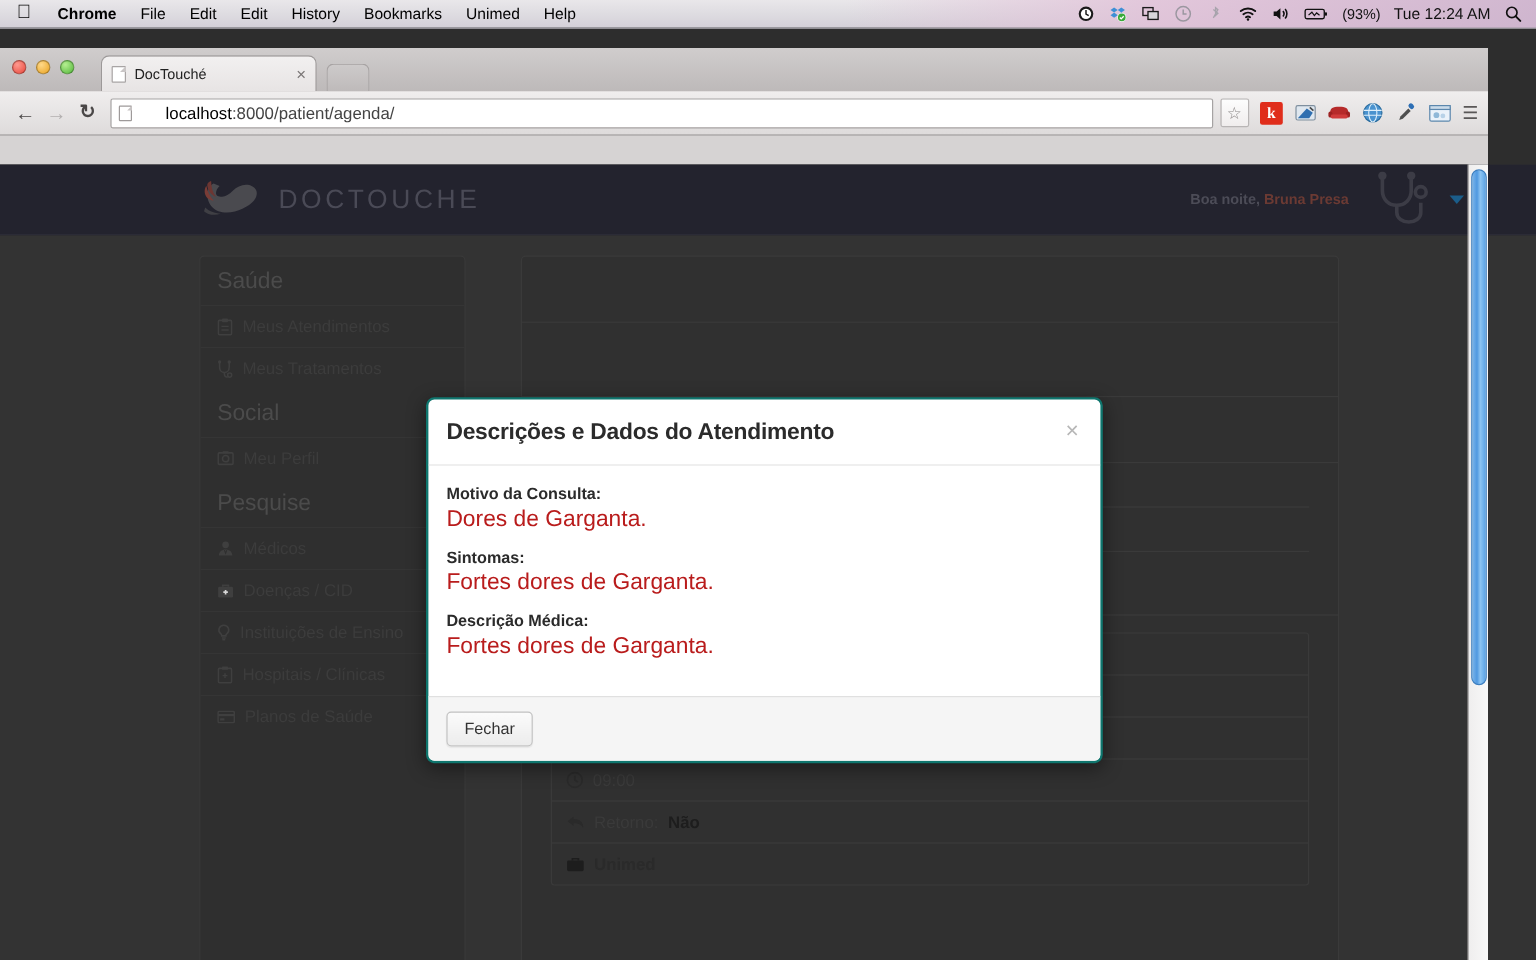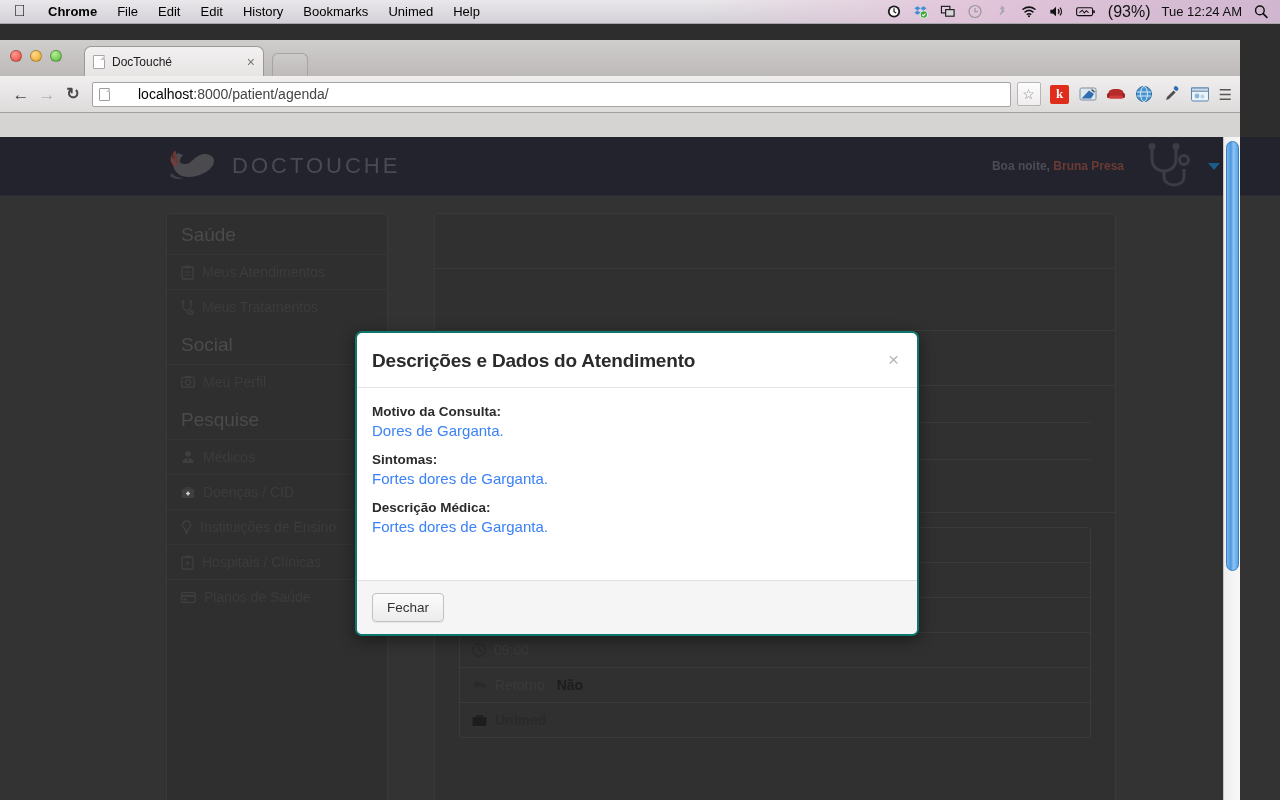--- a/index.html
+++ b/index.html
@@ -30,21 +30,21 @@
     font-size: 16px; line-height: 1; position: relative; top: -1px;
   }
   .menu-item { padding: 0 10px; white-space: nowrap; position: relative; z-index: 2; text-align: right; }
   .menu-item.app-name { font-weight: bold; }
   .menubar-right {
     margin-left: auto; display: flex; align-items: center;
     gap: 11px; padding-right: 11px; position: relative; z-index: 2;
   }
   .mb-icon { width: 16px; height: 15px; display: block; }
   .mb-time { font-size: 13px; color: #111; white-space: nowrap; }
-  .mb-batt { font-size: 16px; color: #111; }
+  .mb-batt { font-size: 12px; color: #111; }
 
   
   .chrome-win {
     position: absolute; top: 40px; left: 0;
     width: 1240px; height: 776px;
     background: #d6d3d3;
   }
   .tabstrip {
     height: 36px; position: relative;
     background: linear-gradient(to bottom, #d0cdcd, #bdb9b9);
@@ -229,21 +229,21 @@
     display: flex; align-items: flex-start;
   }
   .modal-title {
     font-size: 19px; color: #2b2b2b; font-weight: bold;
     letter-spacing: -0.2px; flex: 1;
   }
   .modal-close { color: #b7b7b7; font-size: 19px; line-height: 1; }
   .modal-body { flex: 1; padding: 16px 15px 10px 15px; }
   .fld { margin-bottom: 13px; }
   .fld-label { font-size: 13.5px; font-weight: bold; color: #2b2b2b; }
-  .fld-value { font-size: 15px; color: #3b82f6; margin-top: 3px; }
+  .fld-value { font-size: 19px; color: #b91c1c; margin-top: 3px; }
   .modal-footer {
     background: #f5f5f5; border-top: 1px solid #e0e0e0;
     padding: 12px 15px; display: flex;
   }
   .btn-fechar {
     background: linear-gradient(to bottom, #fbfbfb, #ececec);
     border: 1px solid #c2c2c2; border-radius: 4px;
     padding: 6px 14px; font-size: 13.5px; color: #333;
     box-shadow: 0 1px 1px rgba(0,0,0,0.06);
   }

